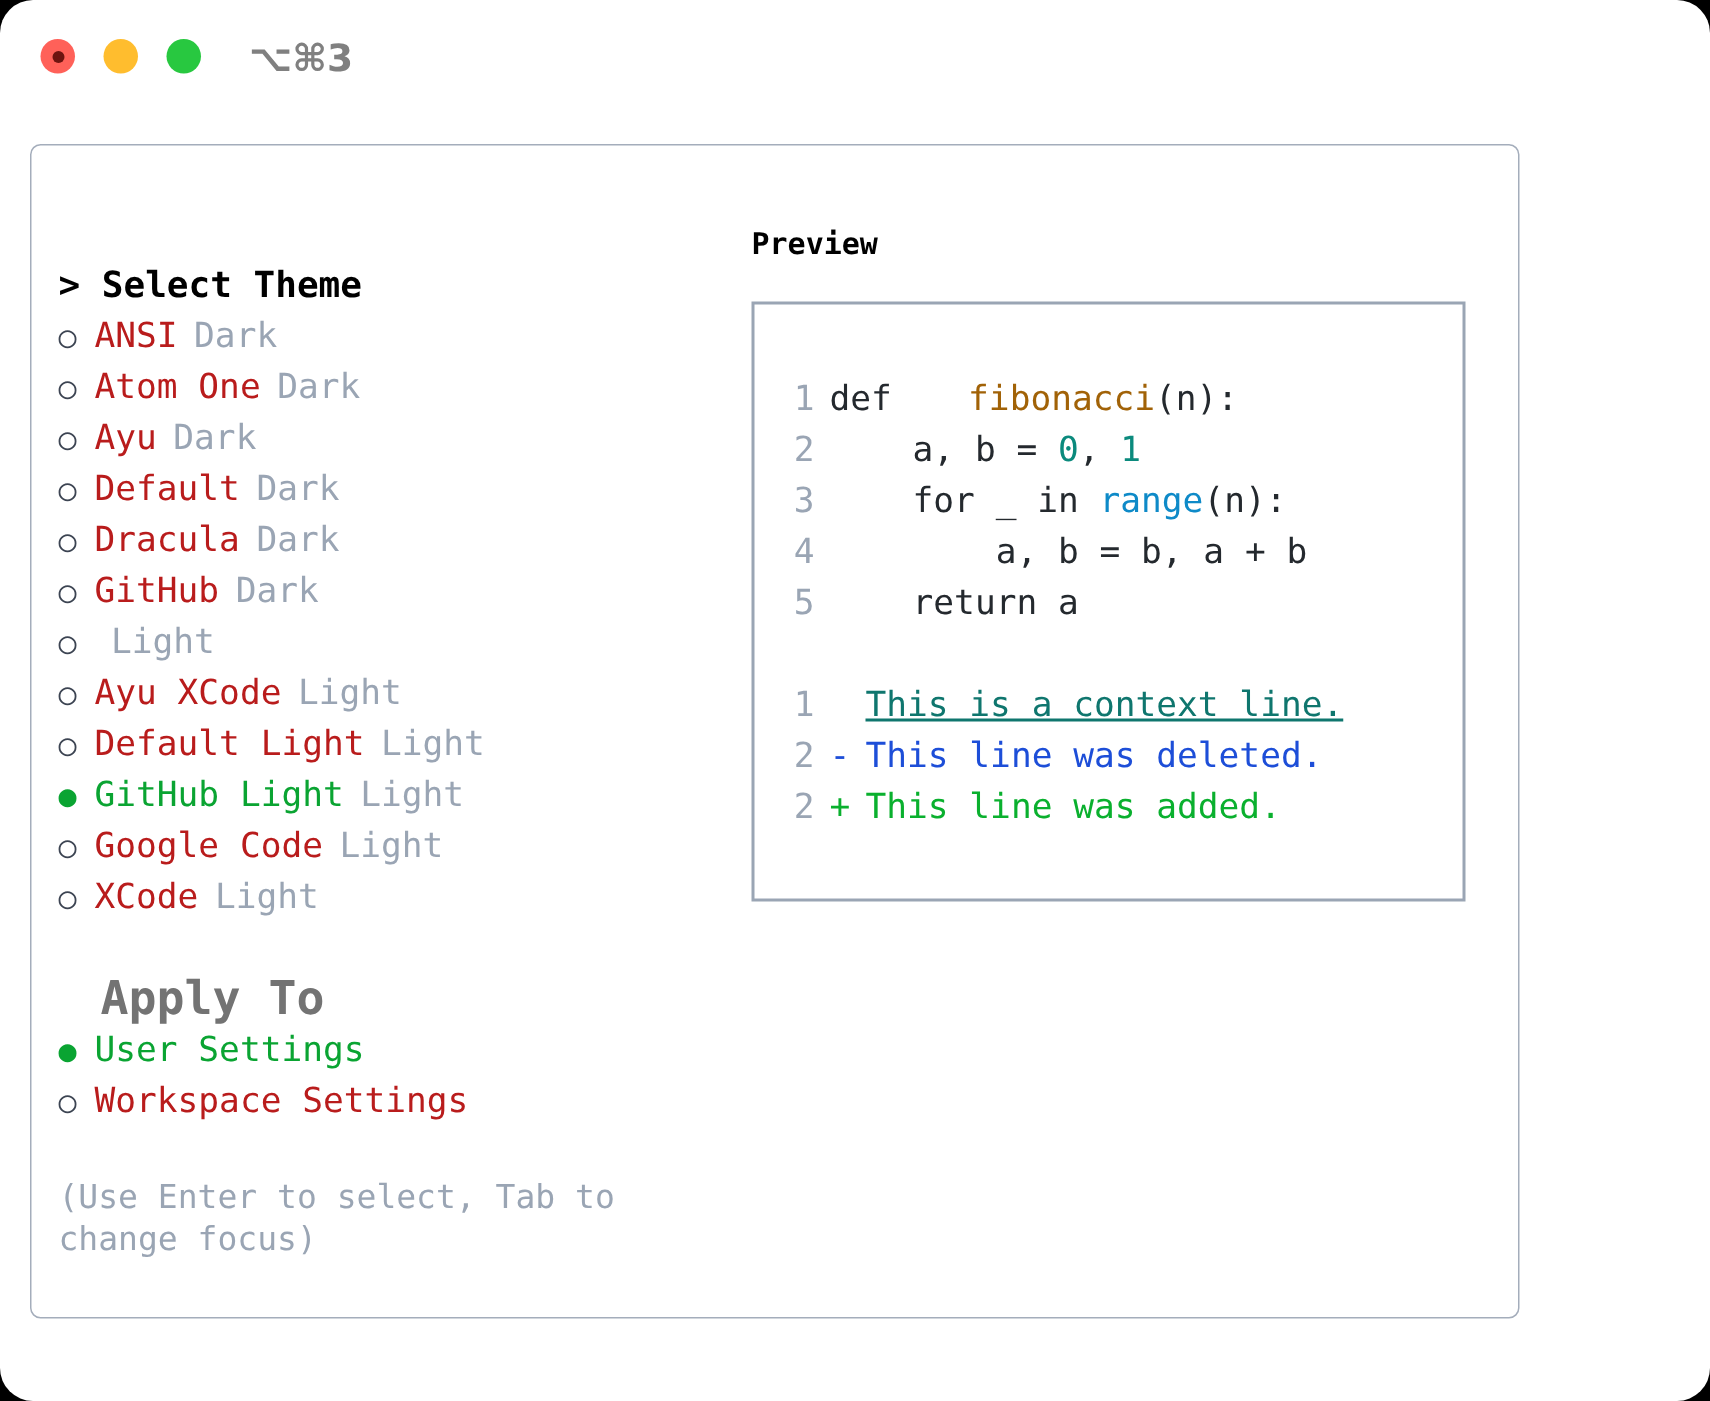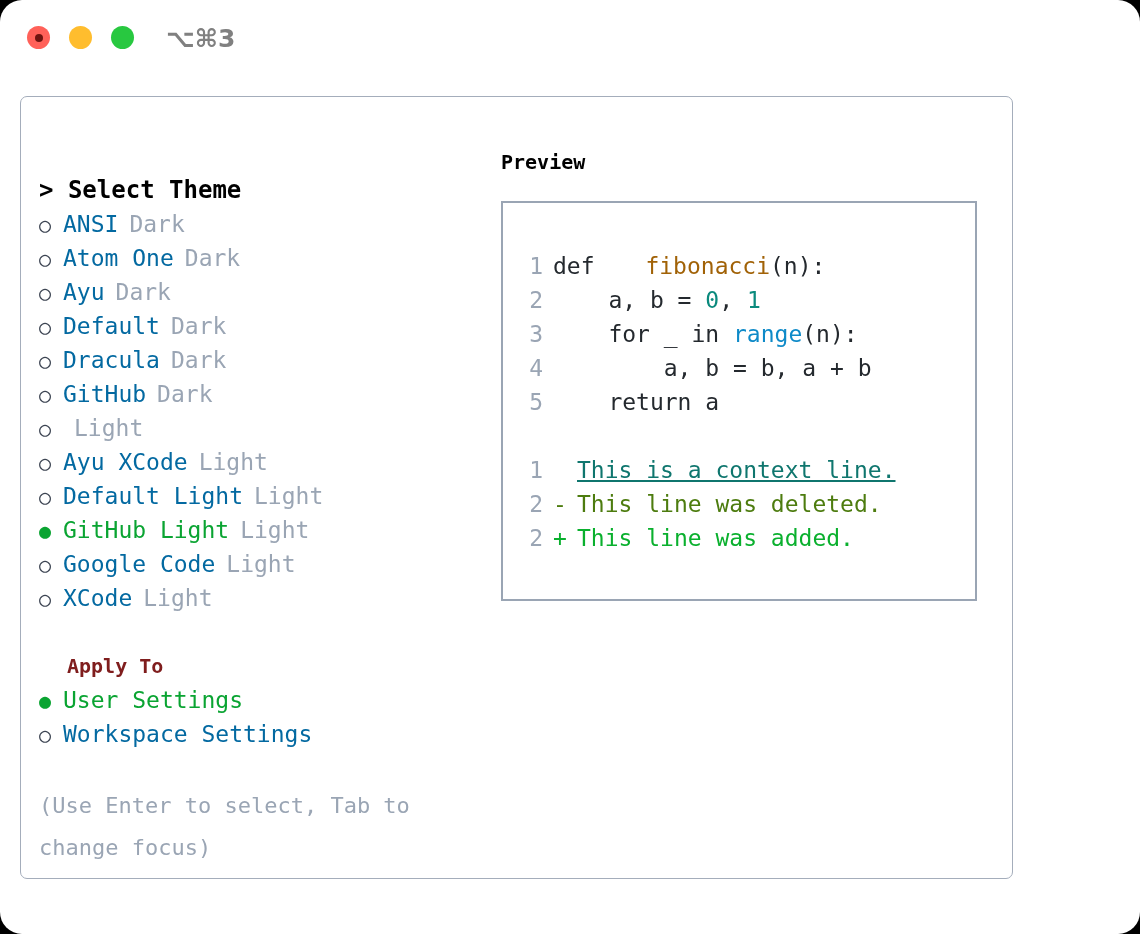--- a/index.html
+++ b/index.html
@@ -120,45 +120,45 @@
     display: inline-block;
     width: 24px;
     flex: 0 0 24px;
     color: #3c4452;
     font-size: 20px;
   }
   .marker.sel {
     color: #0aa432;
   }
   .item-name {
-    color: #0369a1;
+    color: #b91c1c;
   }
   .list-item.selected .item-name {
     color: #0aa432;
   }
   .item-variant {
     color: #9aa5b4;
     margin-left: 11px;
   }
 
   .section-gap { height: 34px; }
 
   .subhead {
-    font-size: 20px;
-    font-weight: bold;
-    color: #7f1d1d;
+    font-size: 31px;
+    font-weight: bold;
+    color: #737373;
     line-height: 34px;
     padding-left: 28px;
     white-space: pre;
   }
 
   .hint {
     margin-top: 34px;
     font-size: 22px;
-    line-height: 42px;
+    line-height: 28px;
     color: #9aa5b4;
     width: 400px;
     white-space: pre-wrap;
   }
 
   
   .right-pane {
     position: absolute;
     left: 480px;
     top: 48px;
@@ -200,21 +200,21 @@
     color: #9aa5b4;
     margin-right: 10px;
   }
   .code-text { color: #24292e; }
   .tok-fn   { color: #a16207; margin-left: 37px; }
   .tok-num  { color: #0b8a7d; }
   .tok-blue { color: #0e8ac8; }
   .blank-line { height: 34px; }
 
   .diff-ctx { color: #0f766e; text-decoration: underline; }
-  .diff-del { color: #4d7c0f; }
+  .diff-del { color: #1d4ed8; }
   .diff-add { color: #0ab02e; }
   .diff-sign {
     display: inline-block;
     width: 24px;
   }
 </style>
 </head>
 <body>
 
 <div class="window">

